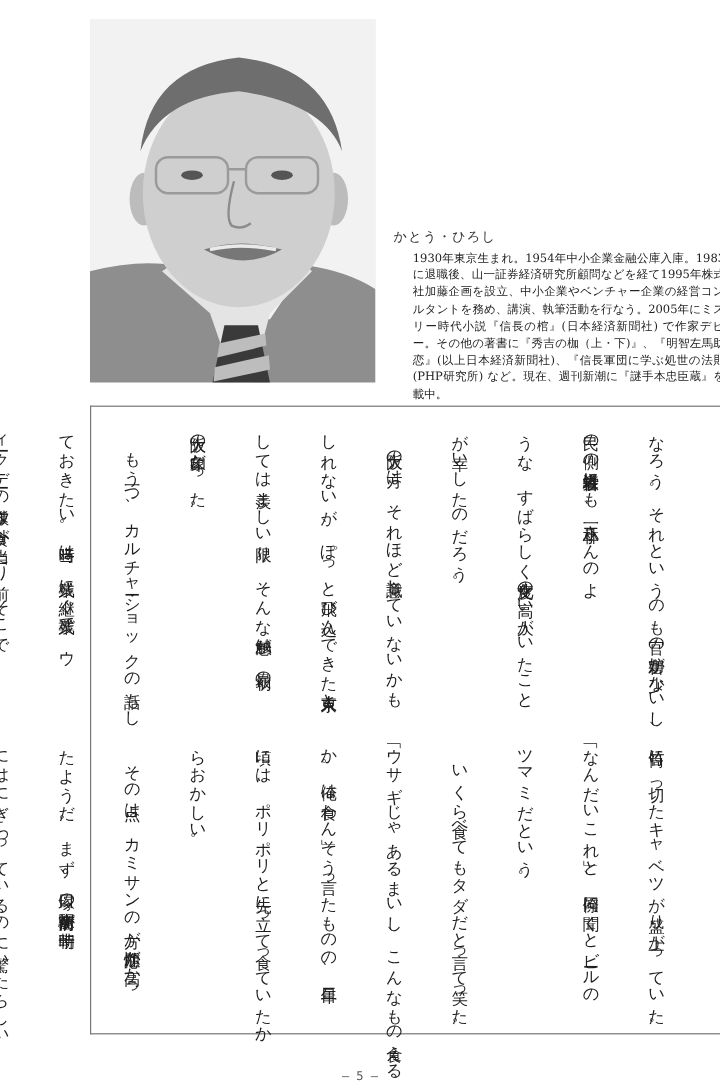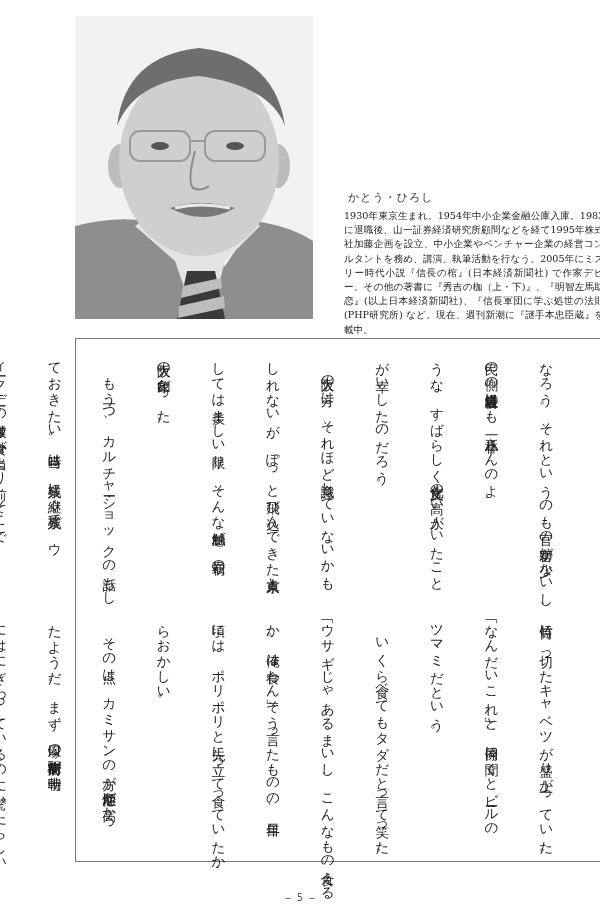--- a/index.html
+++ b/index.html
@@ -4,21 +4,21 @@
 <style>
   html, body { margin: 0; padding: 0; background: #ffffff; }
   body { width: 600px; height: 910px; position: relative; overflow: hidden;
          font-family: "DejaVu Serif", "Liberation Serif", serif; color: #222; }
 
   .photo { position: absolute; left: 75px; top: 16px; width: 238px; height: 303px;
            background: #efefef; overflow: hidden; }
   .photo svg { width: 100%; height: 100%; display: block; }
 
   .bio-name { position: absolute; left: 328px; top: 190px; font-size: 11px;
-              letter-spacing: 1px; color: #333; margin-left: 20px; }
+              letter-spacing: 1px; color: #333; }
   .bio-text { position: absolute; left: 344px; top: 209px; width: 270px;
               font-size: 9.6px; line-height: 14.2px; color: #222; text-align: justify; }
 
   .box { position: absolute; left: 75px; top: 338px; width: 530px; height: 522px;
          border-top: 1px solid #777; border-left: 1px solid #777; border-bottom: 1px solid #777; }
 
   .block { position: absolute; writing-mode: vertical-rl; font-size: 13.6px;
            line-height: 18.2px; color: #1e1e1e; white-space: pre; }
   .block-top { right: 8px; top: 353px; height: 245px; }
   .block-bottom { right: 8px; top: 615px; height: 240px; }

